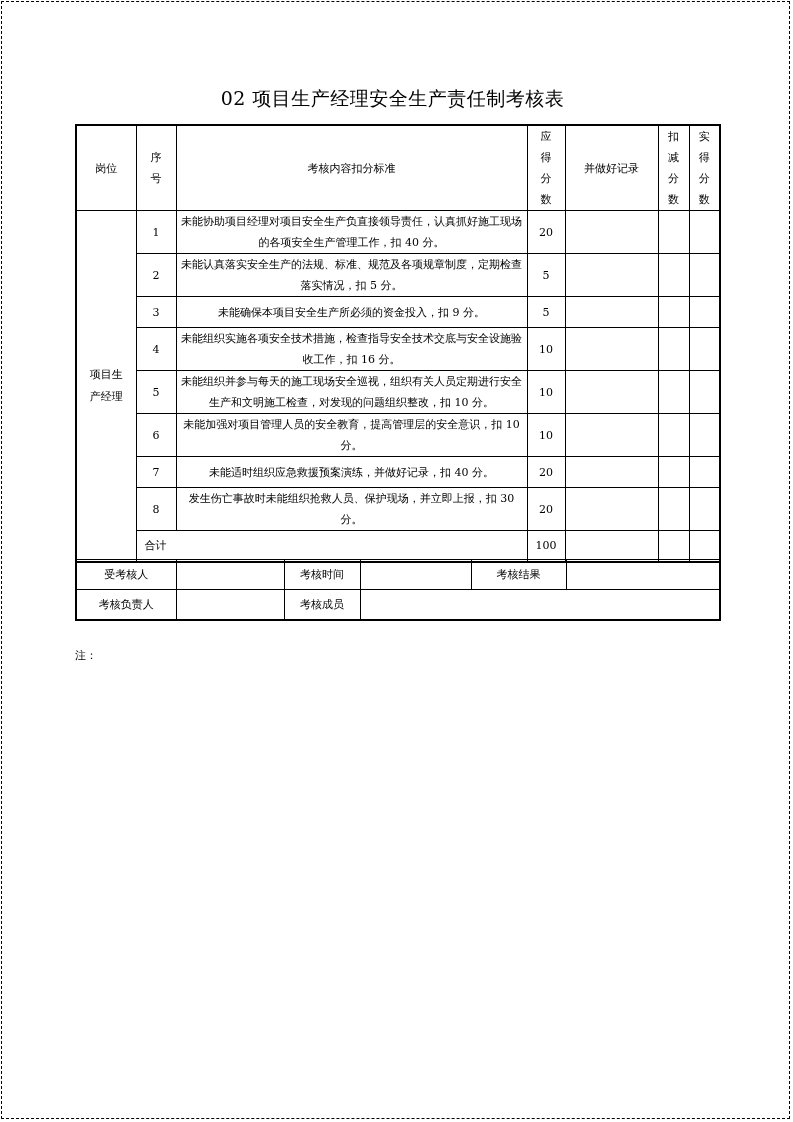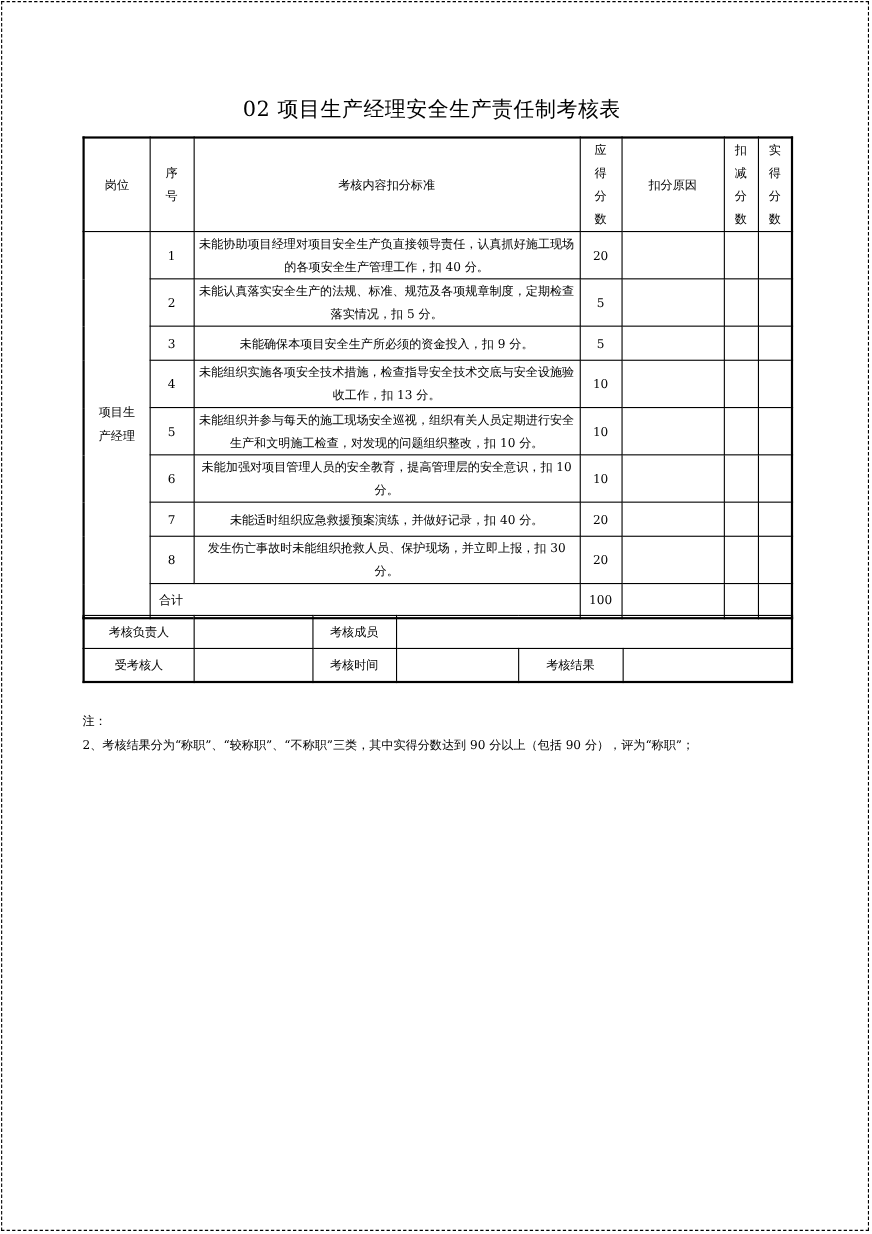--- a/index.html
+++ b/index.html
@@ -44,21 +44,21 @@
   <tbody>
       <tr class="hdr" style="height:84px">
     <td>岗位</td>
     <td class="vert" style="white-space:pre-line">序
 号</td>
     <td>考核内容扣分标准</td>
     <td class="vert" style="white-space:pre-line">应
 得
 分
 数</td>
-    <td>扣分原因</td>
+    <td>并做好记录</td>
     <td class="vert" style="white-space:pre-line">扣
 减
 分
 数</td>
     <td class="vert" style="white-space:pre-line">实
 得
 分
 数</td>
   </tr>
   <tr class="row1">
@@ -82,21 +82,21 @@
   <tr class="row-single">
     <td>3</td>
     <td class="content">未能确保本项目安全生产所必须的资金投入，扣 9 分。</td>
     <td>5</td>
     <td></td>
     <td></td>
     <td></td>
   </tr>
   <tr class="row1">
     <td>4</td>
-    <td class="content">未能组织实施各项安全技术措施，检查指导安全技术交底与安全设施验收工作，扣 13 分。</td>
+    <td class="content">未能组织实施各项安全技术措施，检查指导安全技术交底与安全设施验收工作，扣 16 分。</td>
     <td>10</td>
     <td></td>
     <td></td>
     <td></td>
   </tr>
   <tr class="row1">
     <td>5</td>
     <td class="content">未能组织并参与每天的施工现场安全巡视，组织有关人员定期进行安全生产和文明施工检查，对发现的问题组织整改，扣 10 分。</td>
     <td>10</td>
     <td></td>
@@ -141,32 +141,31 @@
   <colgroup>
     <col style="width:100px">
       <col style="width:108px">
       <col style="width:76px">
     <col style="width:111px">
       <col style="width:95px">
       <col style="width:154px">
   </colgroup>
   <tbody>
       <tr>
-    <td>考核负责人</td>
-    <td></td>
-    <td>考核成员</td>
-    <td colspan="3"></td>
-  </tr>
-  <tr>
     <td>受考核人</td>
     <td></td>
     <td>考核时间</td>
     <td></td>
     <td>考核结果</td>
     <td></td>
   </tr>
+  <tr>
+    <td>考核负责人</td>
+    <td></td>
+    <td>考核成员</td>
+    <td colspan="3"></td>
+  </tr>
 </tbody>
   </table>
 
 <div class="notes">
   <div>注：</div>
-  <div>2、考核结果分为“称职”、“较称职”、“不称职”三类，其中实得分数达到 90 分以上（包括 90 分），评为“称职”；</div>
 </div>
 
 </body></html>

